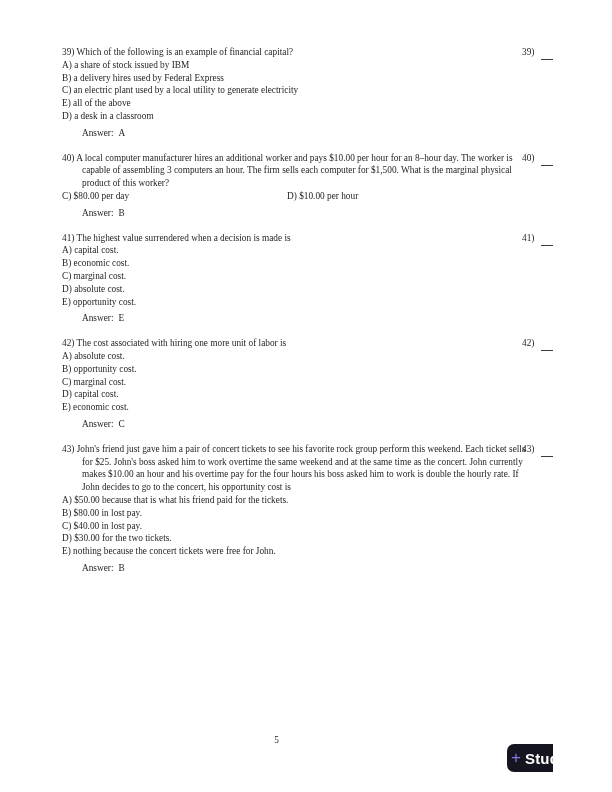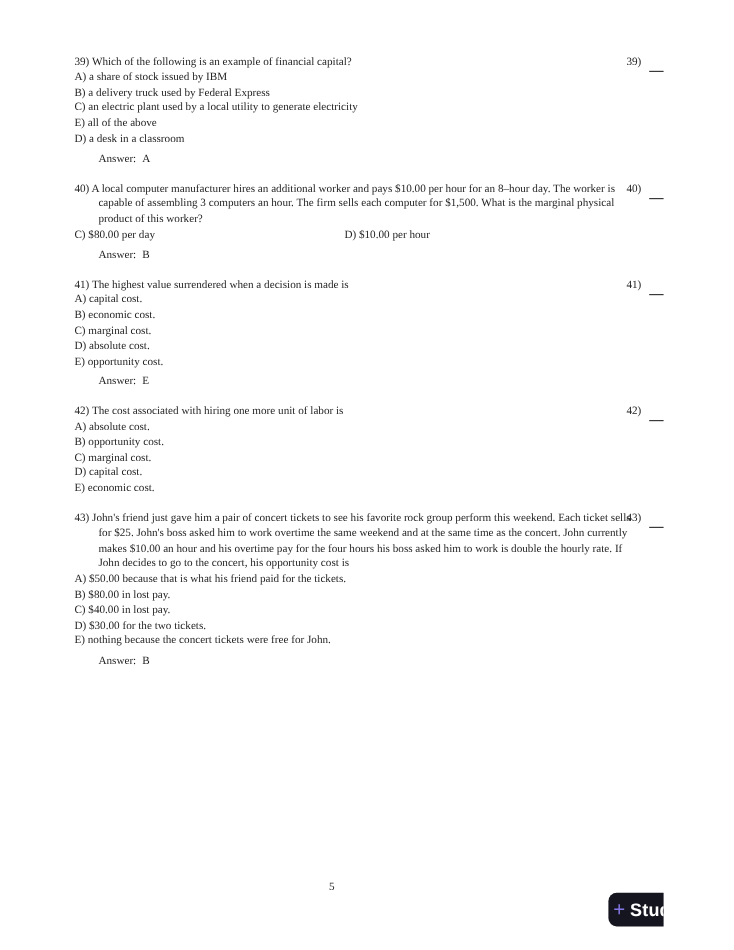--- a/index.html
+++ b/index.html
@@ -90,21 +90,21 @@
 <div class="page">
 
   <div class="content">
   <div class="question">
     <div class="q-head">
       <span class="q-num">39)</span>
       <span class="q-stem">Which of the following is an example of financial capital?</span>
     </div>
     <div class="q-options">
           <div class="opt">A) a share of stock issued by IBM</div>
-          <div class="opt">B) a delivery truck used by Federal Express</div>
+          <div class="opt">B) a delivery hires used by Federal Express</div>
           <div class="opt">C) an electric plant used by a local utility to generate electricity</div>
           <div class="opt">E) all of the above</div>
           <div class="opt">D) a desk in a classroom</div>
         </div>
     <div class="q-answer">
       <span class="q-answer-label">Answer:</span><span class="q-answer-value">A</span>
     </div>
     <div class="q-slot">
       <span class="q-slot-num">39)</span><span class="slot-line"></span>
     </div>
@@ -154,20 +154,23 @@
       <span class="q-num">42)</span>
       <span class="q-stem">The cost associated with hiring one more unit of labor is</span>
     </div>
     <div class="q-options">
           <div class="opt">A) absolute cost.</div>
           <div class="opt">B) opportunity cost.</div>
           <div class="opt">C) marginal cost.</div>
           <div class="opt">D) capital cost.</div>
           <div class="opt">E) economic cost.</div>
         </div>
+    <div class="q-answer">
+      <span class="q-answer-label">Answer:</span><span class="q-answer-value">C</span>
+    </div>
     <div class="q-slot">
       <span class="q-slot-num">42)</span><span class="slot-line"></span>
     </div>
   </div>
 
   <div class="question">
     <div class="q-head">
       <span class="q-num">43)</span>
       <span class="q-stem">John's friend just gave him a pair of concert tickets to see his favorite rock group perform this weekend. Each ticket sells for $25. John's boss asked him to work overtime the same weekend and at the same time as the concert. John currently makes $10.00 an hour and his overtime pay for the four hours his boss asked him to work is double the hourly rate. If John decides to go to the concert, his opportunity cost is</span>
     </div>

